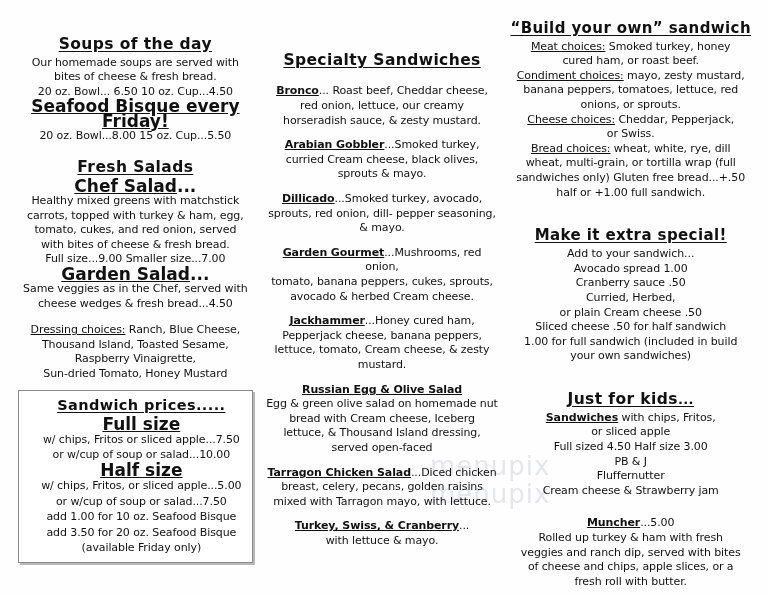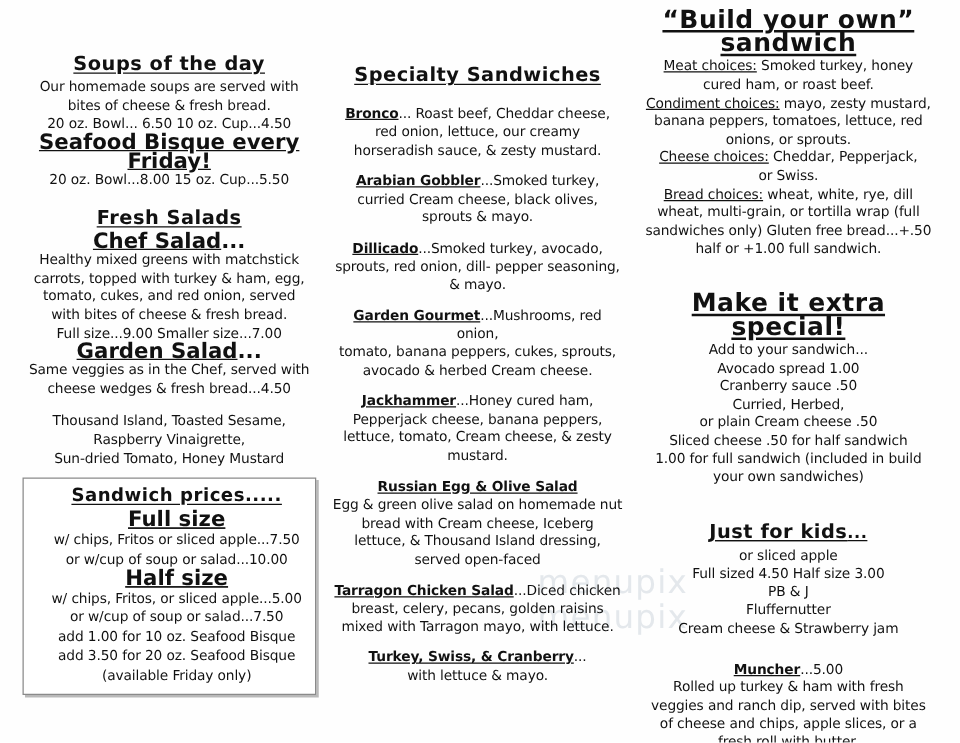--- a/index.html
+++ b/index.html
@@ -68,21 +68,21 @@
   h2.heading {
     margin: 0 0 2px 0;
     padding: 0;
     font-size: 15.5px;
     font-weight: bold;
     letter-spacing: 0.4px;
     line-height: 19px;
     text-decoration: underline;
     text-underline-offset: 2px;
   }
-  h2.heading.sm { font-size: 20px; }
+  h2.heading.sm { font-size: 15px; }
 
   h3.subheading {
     margin: 0;
     padding: 0;
     font-size: 17px;
     font-weight: bold;
     line-height: 15px;
   }
   h3.subheading .u { text-decoration: underline; text-underline-offset: 1px; }
 
@@ -122,21 +122,21 @@
     border: 1px solid #8a8a8a;
     box-shadow: 2px 2px 0 0 #b9b9b9;
     background: #ffffff;
     padding: 5px 4px 7px 16px;
   }
   .price-box .heading {
     font-size: 14.5px;
     margin-bottom: 1px;
   }
   .price-box p.line { line-height: 15.4px; }
-  .price-box h3.subheading { line-height: 16px; text-decoration: underline; }
+  .price-box h3.subheading { line-height: 16px; }
 </style>
 </head>
 <body>
 
 <div id="menu-page">
 
   <div class="watermark">
     <span class="wm-l1">menupix</span>
     <span class="wm-l2">menupix</span>
   </div>
@@ -171,20 +171,21 @@
         <p class="line">Full size...9.00      Smaller size...7.00</p>
 
         <h3 class="subheading">
           <span class="u">Garden Salad</span><span>...</span>
         </h3>
         <p class="line">Same veggies as in the Chef, served with</p>
         <p class="line">cheese wedges &amp; fresh bread...4.50</p>
 
         <div class="spacer-md"></div>
 
+        <p class="line"><span class="inline-label">Dressing choices:</span><span> Ranch, Blue Cheese,</span></p>
         <p class="line">Thousand Island, Toasted Sesame,</p>
         <p class="line">Raspberry Vinaigrette,</p>
         <p class="line">Sun-dried Tomato, Honey Mustard</p>
       </section>
 
       <section class="price-box">
         <h2 class="heading">Sandwich prices.....</h2>
         <h3 class="subheading">
           <span class="u">Full size</span>
         </h3>
@@ -293,20 +294,21 @@
         <p class="line">Sliced cheese .50 for half sandwich</p>
         <p class="line">1.00 for full sandwich (included in build</p>
         <p class="line">your own sandwiches)</p>
       </section>
 
       <div class="spacer-xl"></div>
 
       <section class="section">
         <h2 class="heading"><span style="text-decoration:underline;text-underline-offset:2px;">Just for kids</span><span style="text-decoration:none;font-size:13px;">...</span></h2>
 
+        <p class="line"><span class="bold-u">Sandwiches</span><span> with chips, Fritos,</span></p>
         <p class="line">or sliced apple</p>
         <p class="line">Full sized 4.50   Half size 3.00</p>
         <p class="line">PB &amp; J</p>
         <p class="line">Fluffernutter</p>
         <p class="line">Cream cheese &amp; Strawberry jam</p>
 
         <div class="spacer-lg"></div>
 
         <p class="line"><span class="bold-u">Muncher</span><span>...5.00</span></p>
         <p class="line">Rolled up turkey &amp; ham with fresh</p>

